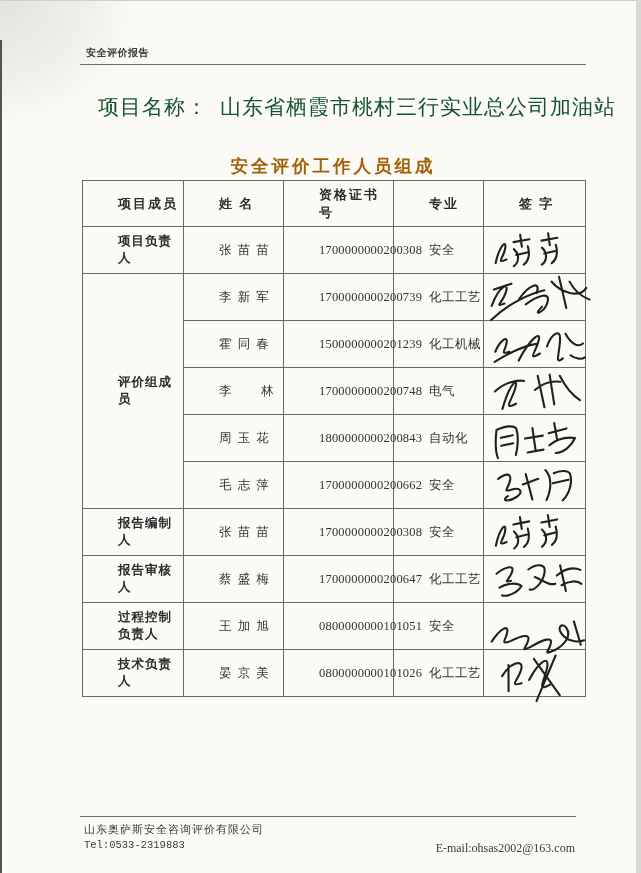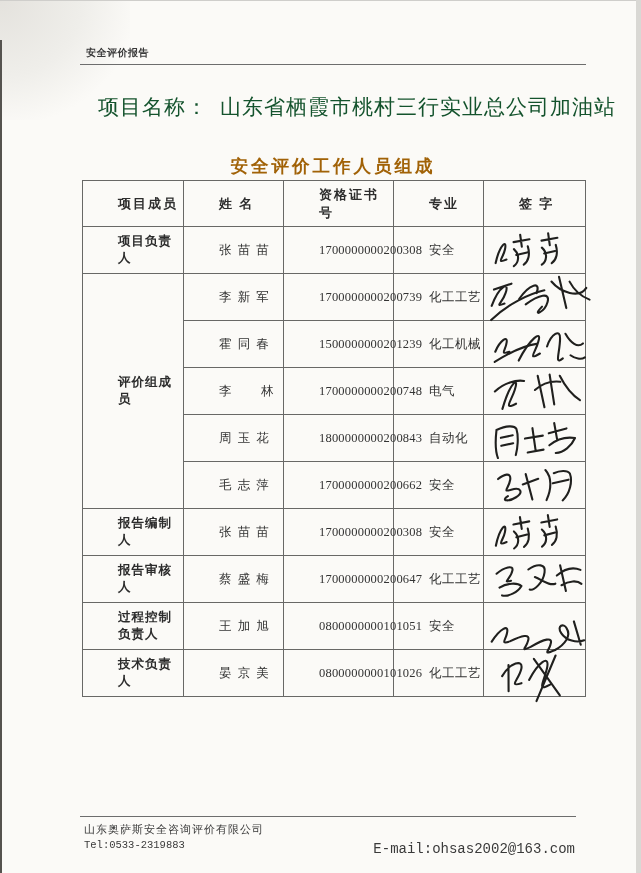--- a/index.html
+++ b/index.html
@@ -51,21 +51,21 @@
   td.major{ letter-spacing: 0.5px; }
   td.sign { position: relative; overflow: visible; }
   td.sign svg { position: absolute; left: 50%; top: 50%; overflow: visible; }
   td.sign svg path { fill: none; stroke: #20201e; stroke-width: 2.1;
                      stroke-linecap: round; stroke-linejoin: round; }
 
   
   .footer-rule { position: absolute; top: 816px; left: 80px; width: 496px; height: 1px; background: #6d6d6d; }
   .footer-company { position: absolute; top: 822px; left: 84px; font-size: 11px; letter-spacing: 1px; color: #3a3a3a; }
   .footer-tel   { position: absolute; top: 839px; left: 84px; font-family: "Liberation Mono", monospace; font-size: 10.5px; color: #3a3a3a; }
-  .footer-email { position: absolute; top: 841px; right: 66px; font-family: Liberation Mono, monospace; font-size: 14px; color: #3a3a3a; }
+  .footer-email { position: absolute; top: 841px; right: 66px; font-family: Liberation Serif, serif; font-size: 12px; color: #3a3a3a; }
 </style>
 </head>
 <body>
 
 <div class="scan-corner-shade"></div>
 <div class="scan-top-line"></div>
 <div class="scan-edge-left"></div>
 <div class="scan-edge-right"></div>
 
 <div class="doc-header">

